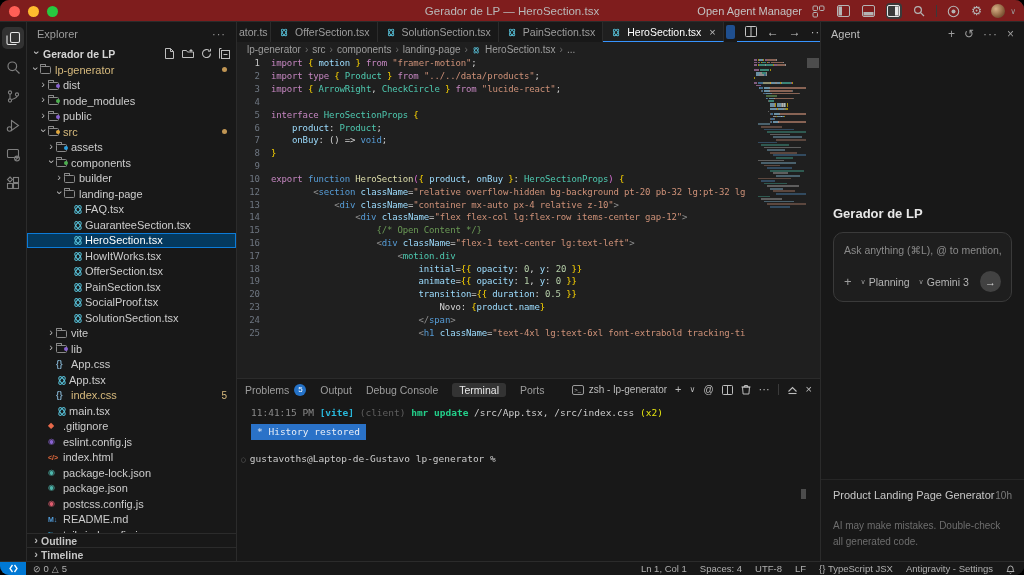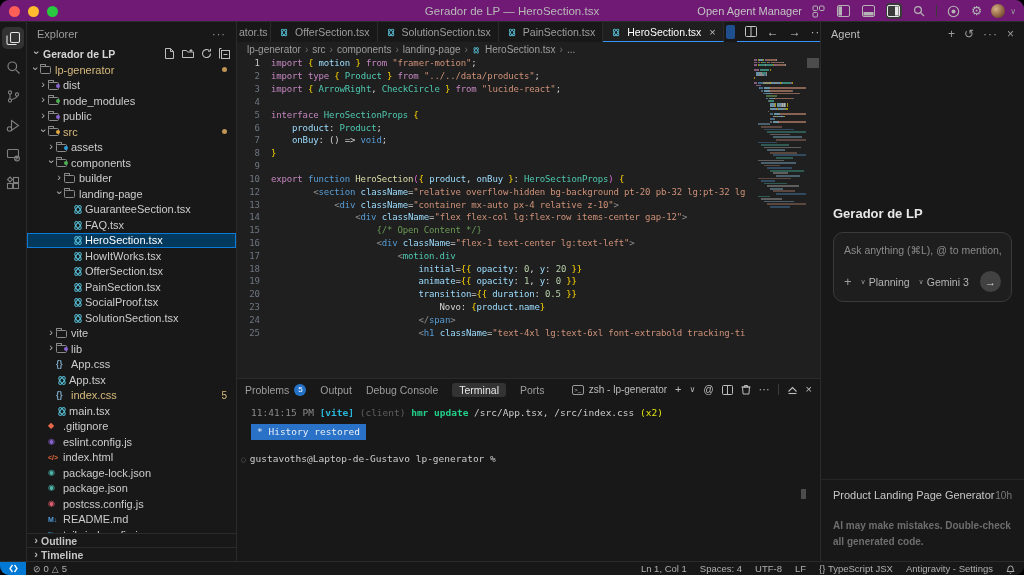--- a/index.html
+++ b/index.html
@@ -1,21 +1,21 @@
 <!DOCTYPE html>
 <html><head>
 <meta charset="utf-8">
 <style>
   *{margin:0;padding:0;box-sizing:border-box;}
   html,body{background:#000;width:1024px;height:575px;overflow:hidden;}
   body{font-family:"Liberation Sans",sans-serif;-webkit-font-smoothing:antialiased;}
   .window{position:relative;width:1024px;height:575px;background:#1f1f1f;border-radius:9px;overflow:hidden;display:flex;flex-direction:column;}
 
   
-  .titlebar{position:relative;height:22px;background:#701a75;border-bottom:1px solid #2b2b2b;flex:none;}
+  .titlebar{position:relative;height:22px;background:#7f1d1d;border-bottom:1px solid #2b2b2b;flex:none;}
   .lights{position:absolute;left:9px;top:6px;display:flex;gap:8px;}
   .light{width:11px;height:11px;border-radius:50%;}
   .l-red{background:#ff5f57}.l-yellow{background:#febc2e}.l-green{background:#28c840}
   .tb-title{position:absolute;left:0;right:0;top:0;height:22px;line-height:22px;text-align:center;font-size:11.5px;color:#b9b9b9;}
   .tb-right{position:absolute;right:8px;top:0;height:22px;display:flex;align-items:center;gap:9px;color:#b4b4b4;}
   .tb-right .lbl{font-size:11px;color:#c3c3c3;}
   .tbi{display:inline-flex;align-items:center;justify-content:center;width:16px;height:16px;color:#b4b4b4;}
   .tbi svg{display:block}
   .tbi.active{background:#3a3a3a;border-radius:4px;color:#e8e8e8;}
   .tb-sep{width:1px;height:12px;background:#3a3a3a;}
@@ -134,21 +134,21 @@
   .ask-row{margin-top:15px;display:flex;align-items:center;gap:9px;color:#b5b5b5;}
   .ask-plus{font-size:13px;color:#9d9d9d;}
   .ask-dd{display:flex;align-items:center;gap:3px;font-size:10.5px;white-space:nowrap;}
   .ask-dd .c{font-size:7px;color:#9d9d9d;}
   .ask-dd.model{max-width:74px;overflow:hidden;}
   .send{margin-left:auto;width:21px;height:21px;border-radius:50%;background:#424242;color:#d8d8d8;display:flex;align-items:center;justify-content:center;font-size:11px;flex:none;}
   .agent-foot{flex:none;border-top:1px solid #262626;padding:9px 12px 6px;}
   .task-row{display:flex;align-items:baseline;}
   .task-name{font-size:11px;color:#c8c8c8;}
   .task-time{margin-left:auto;font-size:10px;color:#7c7c7c;}
-  .disclaimer{margin-top:17px;font-size:10px;line-height:1.55;color:#6d6d6d;padding-bottom:6px;font-weight:bold;}
+  .disclaimer{margin-top:17px;font-size:10px;line-height:1.55;color:#6d6d6d;padding-bottom:6px;}
 
   
   .statusbar{height:14px;flex:none;background:#181818;border-top:1px solid #2b2b2b;display:flex;align-items:center;font-size:9.5px;color:#b0b0b0;}
   .remote{width:26px;height:100%;background:#0078d4;color:#fff;display:flex;align-items:center;justify-content:center;flex:none;}
   .probs{display:flex;align-items:center;gap:3px;padding-left:7px;}
   .probs .g{font-size:9px;}
   .status-right{margin-left:auto;display:flex;align-items:center;gap:13px;padding-right:9px;white-space:nowrap;}
   .bell svg{display:block}
 </style>
 </head>
@@ -361,26 +361,26 @@
           <div class="trow" style="padding-left: 27px;">
             <span class="chev open">›</span>
             <span class="fic fi-folder">
               <i></i>
             </span>
             <span class="tlabel">landing-page</span>
           </div>
           <div class="trow" style="padding-left: 35px;">
             <span class="chev"></span>
             <span class="fic fi-react"></span>
+            <span class="tlabel">FAQ.tsx</span>
+          </div>
+          <div class="trow" style="padding-left: 35px;">
+            <span class="chev"></span>
+            <span class="fic fi-react"></span>
             <span class="tlabel">GuaranteeSection.tsx</span>
-          </div>
-          <div class="trow" style="padding-left: 35px;">
-            <span class="chev"></span>
-            <span class="fic fi-react"></span>
-            <span class="tlabel">FAQ.tsx</span>
           </div>
           <div class="trow sel" style="padding-left: 35px;">
             <span class="chev"></span>
             <span class="fic fi-react"></span>
             <span class="tlabel">HeroSection.tsx</span>
           </div>
           <div class="trow" style="padding-left: 35px;">
             <span class="chev"></span>
             <span class="fic fi-react"></span>
             <span class="tlabel">HowItWorks.tsx</span>

